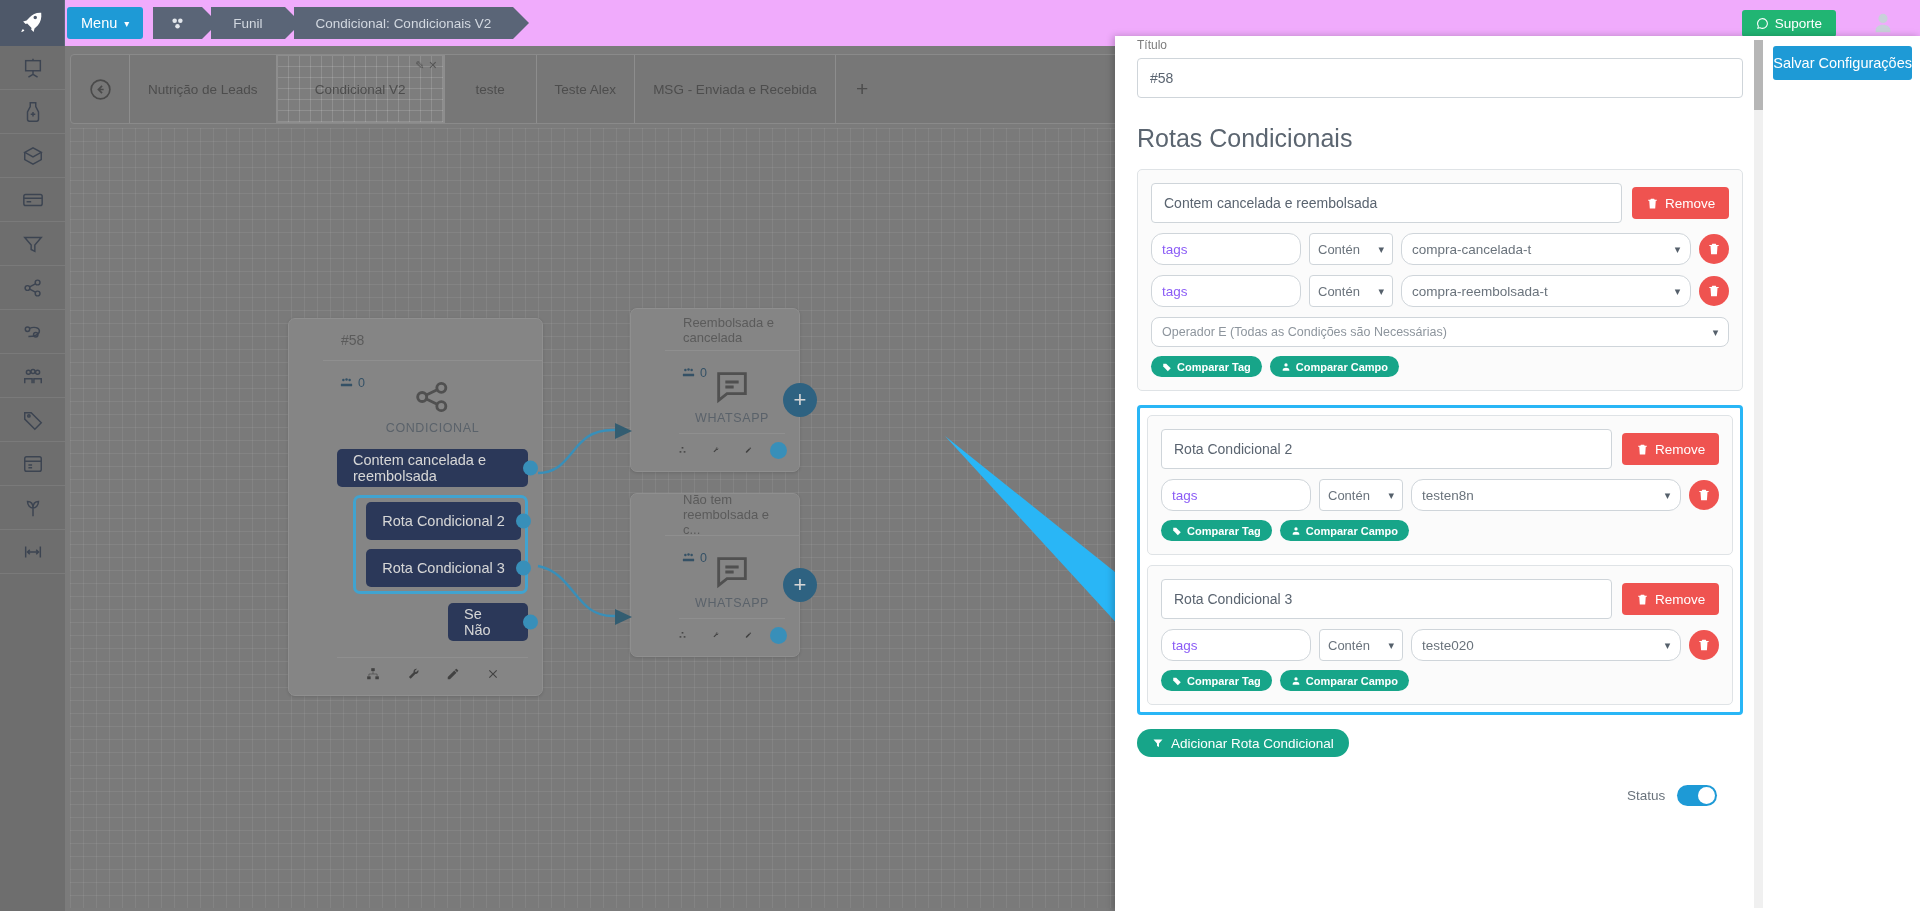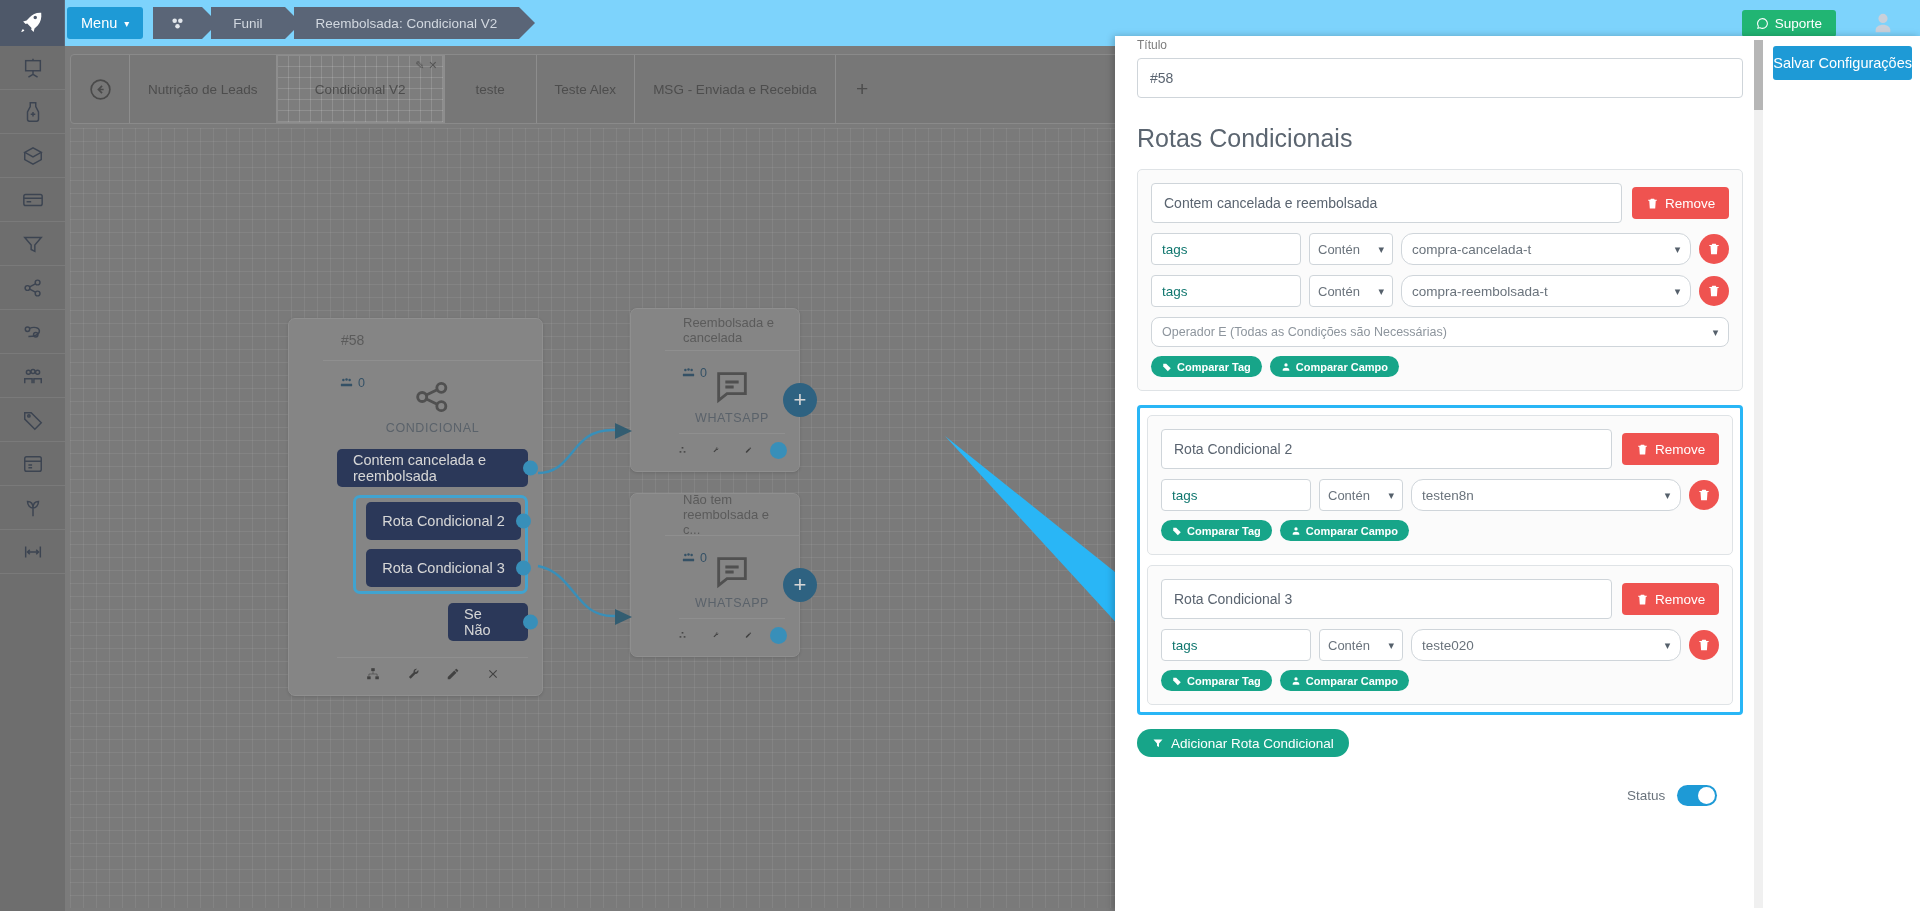--- a/index.html
+++ b/index.html
@@ -6,21 +6,21 @@
   html, body {
     width: 1920px; height: 911px;
     font-family: "Liberation Sans", sans-serif;
     overflow: hidden; background: #808080;
   }
   #app { position: relative; width: 1920px; height: 911px; }
 
   
   .topbar {
     position: absolute; top: 0; left: 0; width: 1920px; height: 46px;
-    background: #7dd3fc; display: flex; align-items: center; z-index: 40;
+    background: #f0abfc; display: flex; align-items: center; z-index: 40;
   }
   .logo-cell {
     width: 65px; height: 46px; display: flex; align-items: center; justify-content: center;
     background: #4e5869; border-right: 1px solid #5d footer;
   }
   .logo-cell { border-right: 1px solid #5d6879; }
   .rocket { width: 26px; height: 26px; fill: #ffffff; }
 
   .menu-btn {
     margin-left: 2px; background: #1e9ad6; color: #fff;
@@ -185,22 +185,22 @@
   }
   .route-row1 { display: flex; gap: 10px; align-items: center; }
   .route-row1 .text-input { flex: 1; background: #fff; }
   .btn-remove {
     background: #ef5350; color: #fff; border: none; border-radius: 4px;
     height: 32px; padding: 0 14px; font-size: 13.5px; display: flex;
     align-items: center; gap: 6px; cursor: pointer; white-space: nowrap;
   }
   .cond-row { display: flex; gap: 8px; align-items: center; margin-top: 10px; }
   .cond-field {
-    width: 150px; height: 32px; border: 1px solid #cfd5da; border-radius: 4px;
-    padding: 14px 10px; font-size: 13.5px; color: #0f766e; background: #fff;
+    width: 150px; height: 32px; border: 1px solid #cfd5da; border-radius: 12px;
+    padding: 14px 10px; font-size: 13.5px; color: #8b5cf6; background: #fff;
     display: flex; align-items: center;
   }
   .cond-op {
     width: 84px; height: 32px; border: 1px solid #cfd5da; border-radius: 4px;
     padding: 0 8px; font-size: 13px; color: #6a737c; background: #fff;
     display: flex; align-items: center; justify-content: space-between;
   }
   .cond-val {
     flex: 1; height: 32px; border: 1px solid #cfd5da; border-radius: 12px;
     padding: 0 10px; font-size: 13.5px; color: #6a737c; background: #fff;
@@ -284,21 +284,21 @@
         <svg viewBox="0 0 24 24">
           <circle cx="8" cy="8" r="3.2"></circle>
             <circle cx="16" cy="8" r="3.2"></circle>
             <circle cx="12" cy="16" r="3.2"></circle>
         </svg>
       </div>
       <div class="crumb">
         <span>Funil</span>
       </div>
       <div class="crumb">
-        <span>Reembolsada: Condicional V2</span>
+        <span>Condicional: Condicionais V2</span>
       </div>
     </div>
 
     <button class="support-btn">
       <svg viewBox="0 0 24 24" style="width:13px;height:13px;fill:#fff">
         <path d="M12 2a10 10 0 0 0-8.6 15.1L2 22l5-1.3A10 10 0 1 0 12 2zm0 18a8 8 0 0 1-4.1-1.1l-.3-.2-3 .8.8-2.9-.2-.3A8 8 0 1 1 12 20z"></path>
       </svg>
       <span>Suporte</span>
     </button>
 

